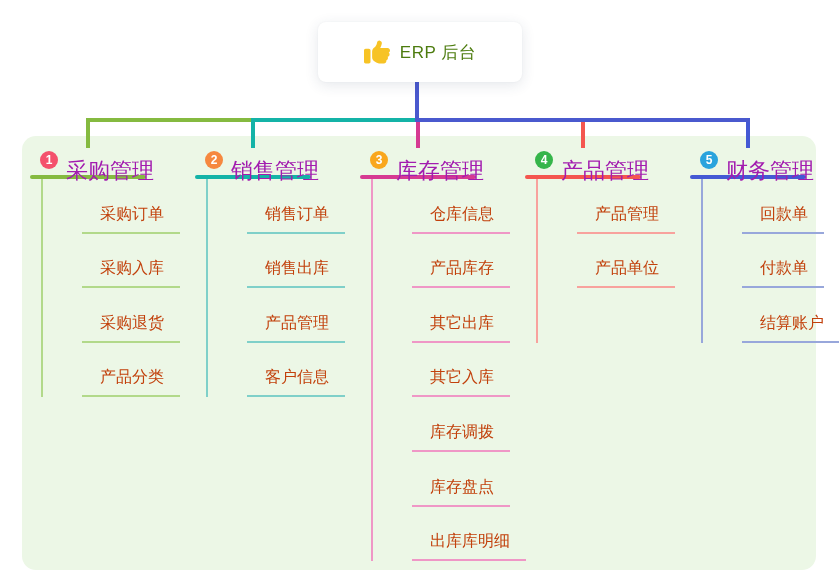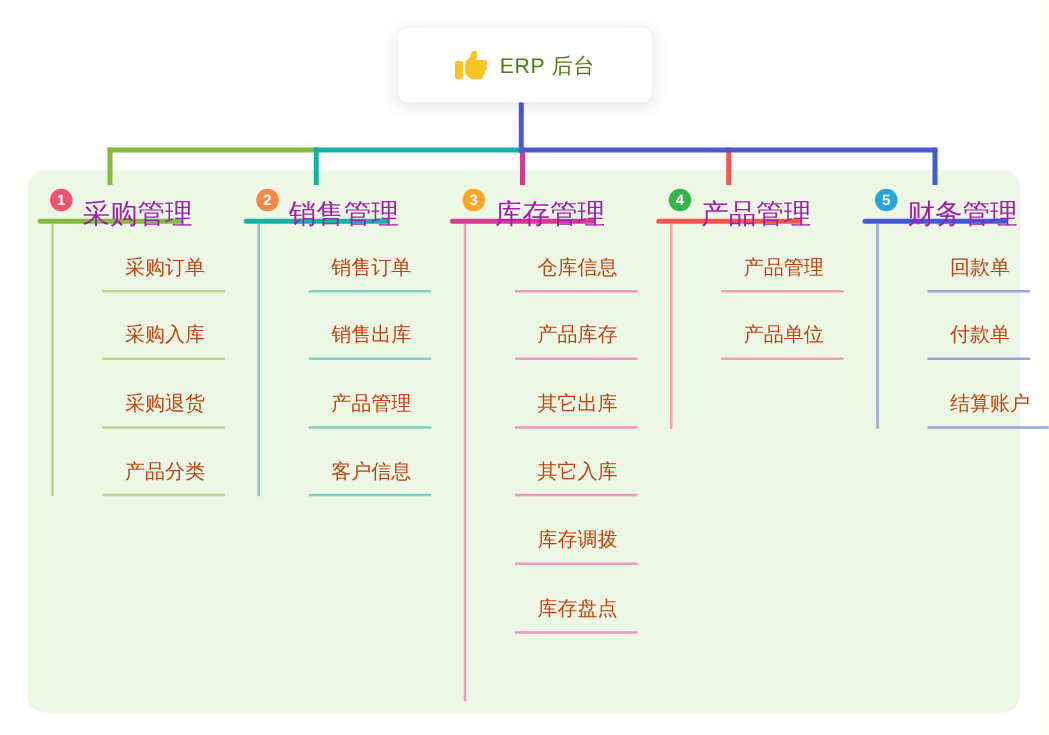--- a/index.html
+++ b/index.html
@@ -114,20 +114,21 @@
     </div>
     <div class="col-underline" style="background: rgb(214, 58, 146);"></div>
     <div class="items">
       <div class="spine" style="background: rgb(239, 151, 198); height: 382.2px;"></div>
     <div class="leaf" style="border-bottom-color: rgb(239, 151, 198);">仓库信息</div>
           <div class="leaf" style="border-bottom-color: rgb(239, 151, 198);">产品库存</div>
           <div class="leaf" style="border-bottom-color: rgb(239, 151, 198);">其它出库</div>
           <div class="leaf" style="border-bottom-color: rgb(239, 151, 198);">其它入库</div>
           <div class="leaf" style="border-bottom-color: rgb(239, 151, 198); font-family: Liberation Mono, monospace;">库存调拨</div>
           <div class="leaf" style="border-bottom-color: rgb(239, 151, 198);">库存盘点</div>
+          <div class="leaf" style="border-bottom-color: rgb(239, 151, 198);">出库库明细</div>
         </div>
   </div>
       <div class="col" style="left: 525px;">
     <div class="col-header">
       <span class="badge" style="background: rgb(53, 181, 74);">4</span>
       <span class="col-label">产品管理</span>
     </div>
     <div class="col-underline" style="background: rgb(244, 86, 79);"></div>
     <div class="items">
       <div class="spine" style="background: rgb(248, 162, 157); height: 163.8px;"></div>

